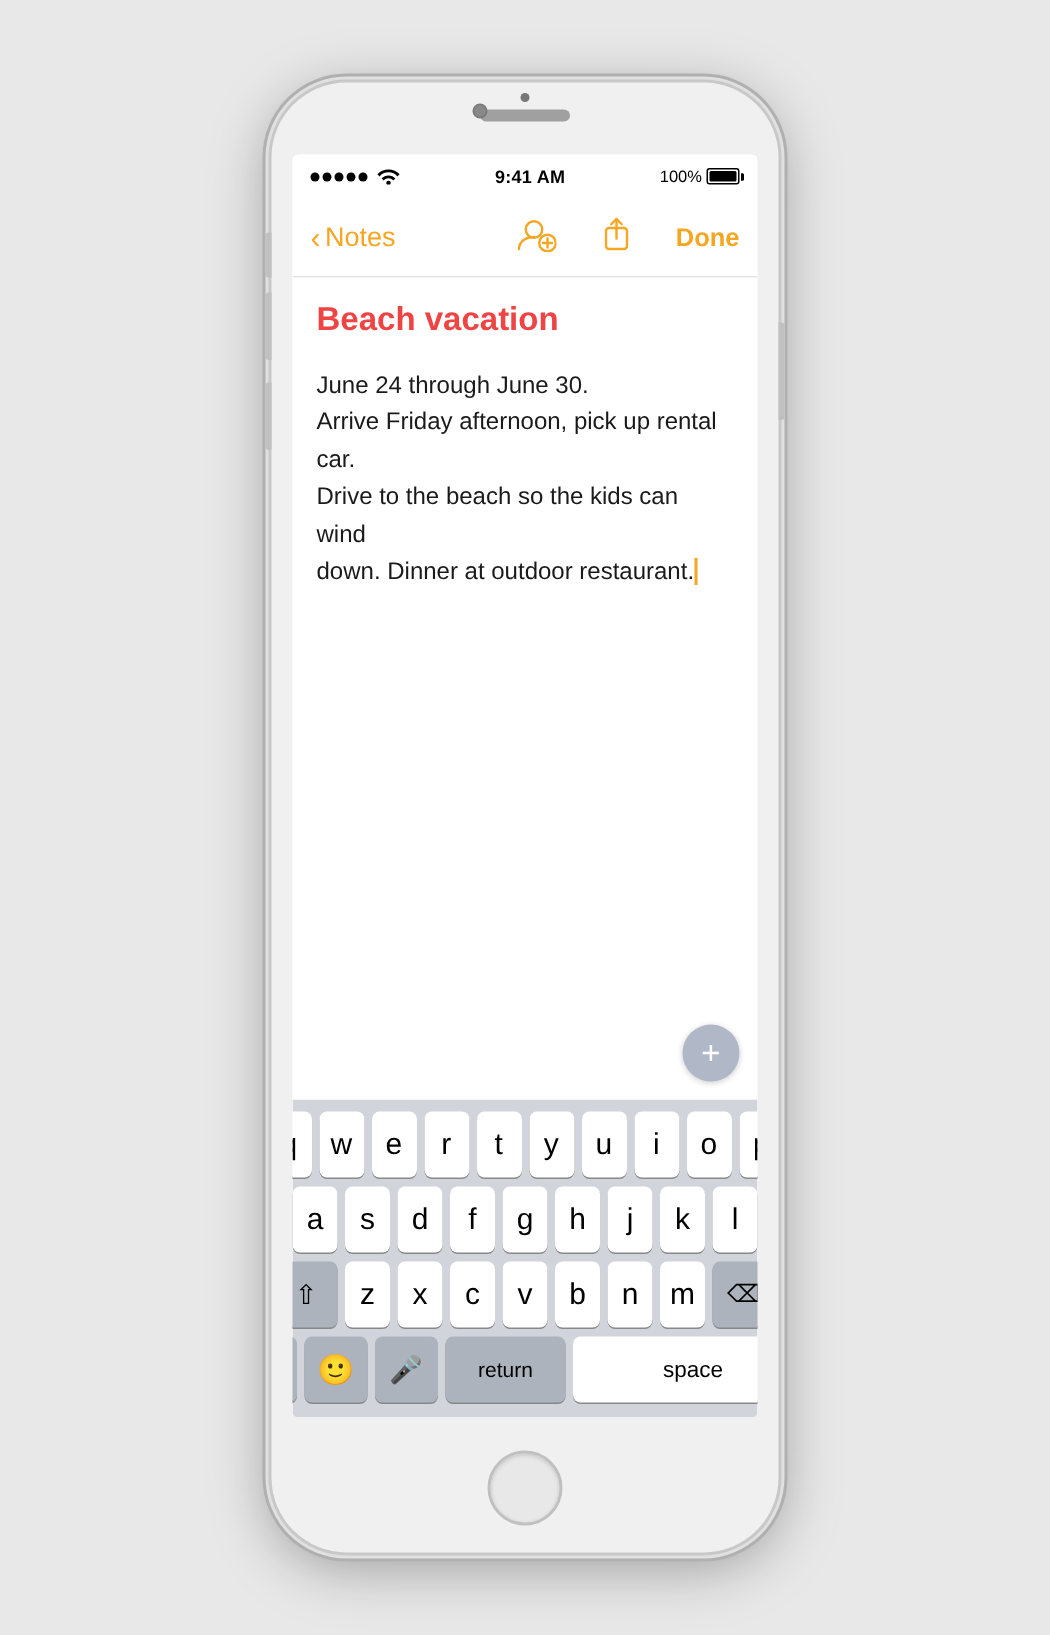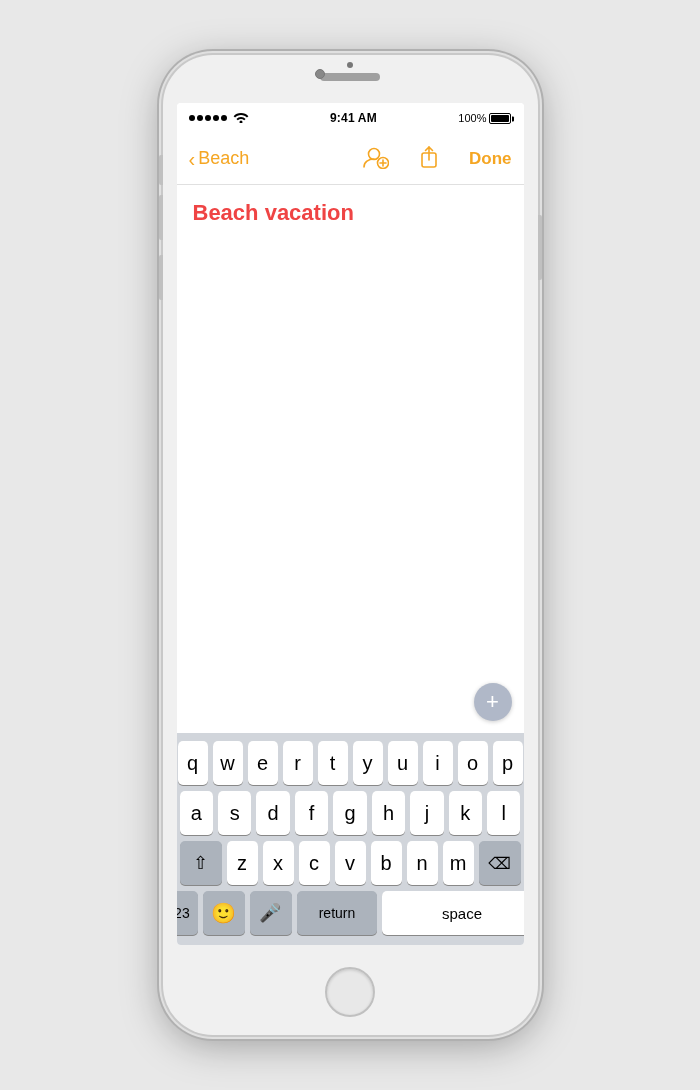--- a/index.html
+++ b/index.html
@@ -8,21 +8,21 @@
       display: flex;
       justify-content: center;
       align-items: center;
       min-height: 1090px;
       width: 700px;
       font-family: -apple-system, 'Helvetica Neue', sans-serif;
     }
 
     .phone-container {
       position: relative;
-      width: 375px;
+      width: 338px;
       height: 980px;
       background: #f0f0f0;
       border-radius: 50px;
       box-shadow:
         0 0 0 2px #c8c8c8,
         0 0 0 4px #e0e0e0,
         0 0 0 6px #b0b0b0,
         0 8px 40px rgba(0,0,0,0.35);
     }
 
@@ -151,21 +151,21 @@
 
     .status-center {
       font-size: 12px;
       font-weight: 600;
       color: #000;
       letter-spacing: 0.2px;
     }
 
     .status-right {
       display: flex;
-      align-items: flex-end;
+      align-items: flex-start;
       gap: 3px;
       font-size: 11px;
       font-weight: 500;
       color: #000;
     }
 
     .battery-icon {
       width: 22px;
       height: 11px;
       border: 1.5px solid #000;
@@ -429,21 +429,21 @@
         <span>100%</span>
         <div class="battery-icon">
           <div class="battery-fill"></div>
         </div>
       </div>
     </div>
 
     <div class="nav-bar">
       <div class="nav-back">
         <span class="chevron-left">‹</span>
-        <span class="nav-title">Beach</span>
+        <span class="nav-title">Notes</span>
       </div>
       <div class="nav-actions">
 
         <span>
           <svg width="28" height="24" viewBox="0 0 28 24" fill="none">
             <circle cx="13" cy="9" r="5.5" stroke="#F5A623" stroke-width="1.6"></circle>
             <path d="M3 22c0-5 4.5-8 10-8" stroke="#F5A623" stroke-width="1.6" stroke-linecap="round"></path>
             <circle cx="22" cy="18" r="5.5" stroke="#F5A623" stroke-width="1.6" fill="none"></circle>
             <line x1="22" y1="15" x2="22" y2="21" stroke="#F5A623" stroke-width="1.6" stroke-linecap="round"></line>
             <line x1="19" y1="18" x2="25" y2="18" stroke="#F5A623" stroke-width="1.6" stroke-linecap="round"></line>
@@ -456,20 +456,26 @@
             <path d="M10 2v13" stroke="#F5A623" stroke-width="1.6" stroke-linecap="round"></path>
             <path d="M6.5 5.5L10 2l3.5 3.5" stroke="#F5A623" stroke-width="1.6" stroke-linecap="round" stroke-linejoin="round"></path>
           </svg>
         </span>
         <span class="nav-done">Done</span>
       </div>
     </div>
 
     <div class="note-content">
       <div class="note-title">Beach vacation</div>
+      <div class="note-body">
+        June 24 through June 30.<br>
+        Arrive Friday afternoon, pick up rental car.<br>
+        Drive to the beach so the kids can wind<br>
+        down. Dinner at outdoor restaurant.<span class="cursor"></span>
+      </div>
 
       <div class="plus-btn">
         <span>+</span>
       </div>
     </div>
 
     <div class="keyboard">
 
       <div class="key-row">
         <div class="key">q</div>

